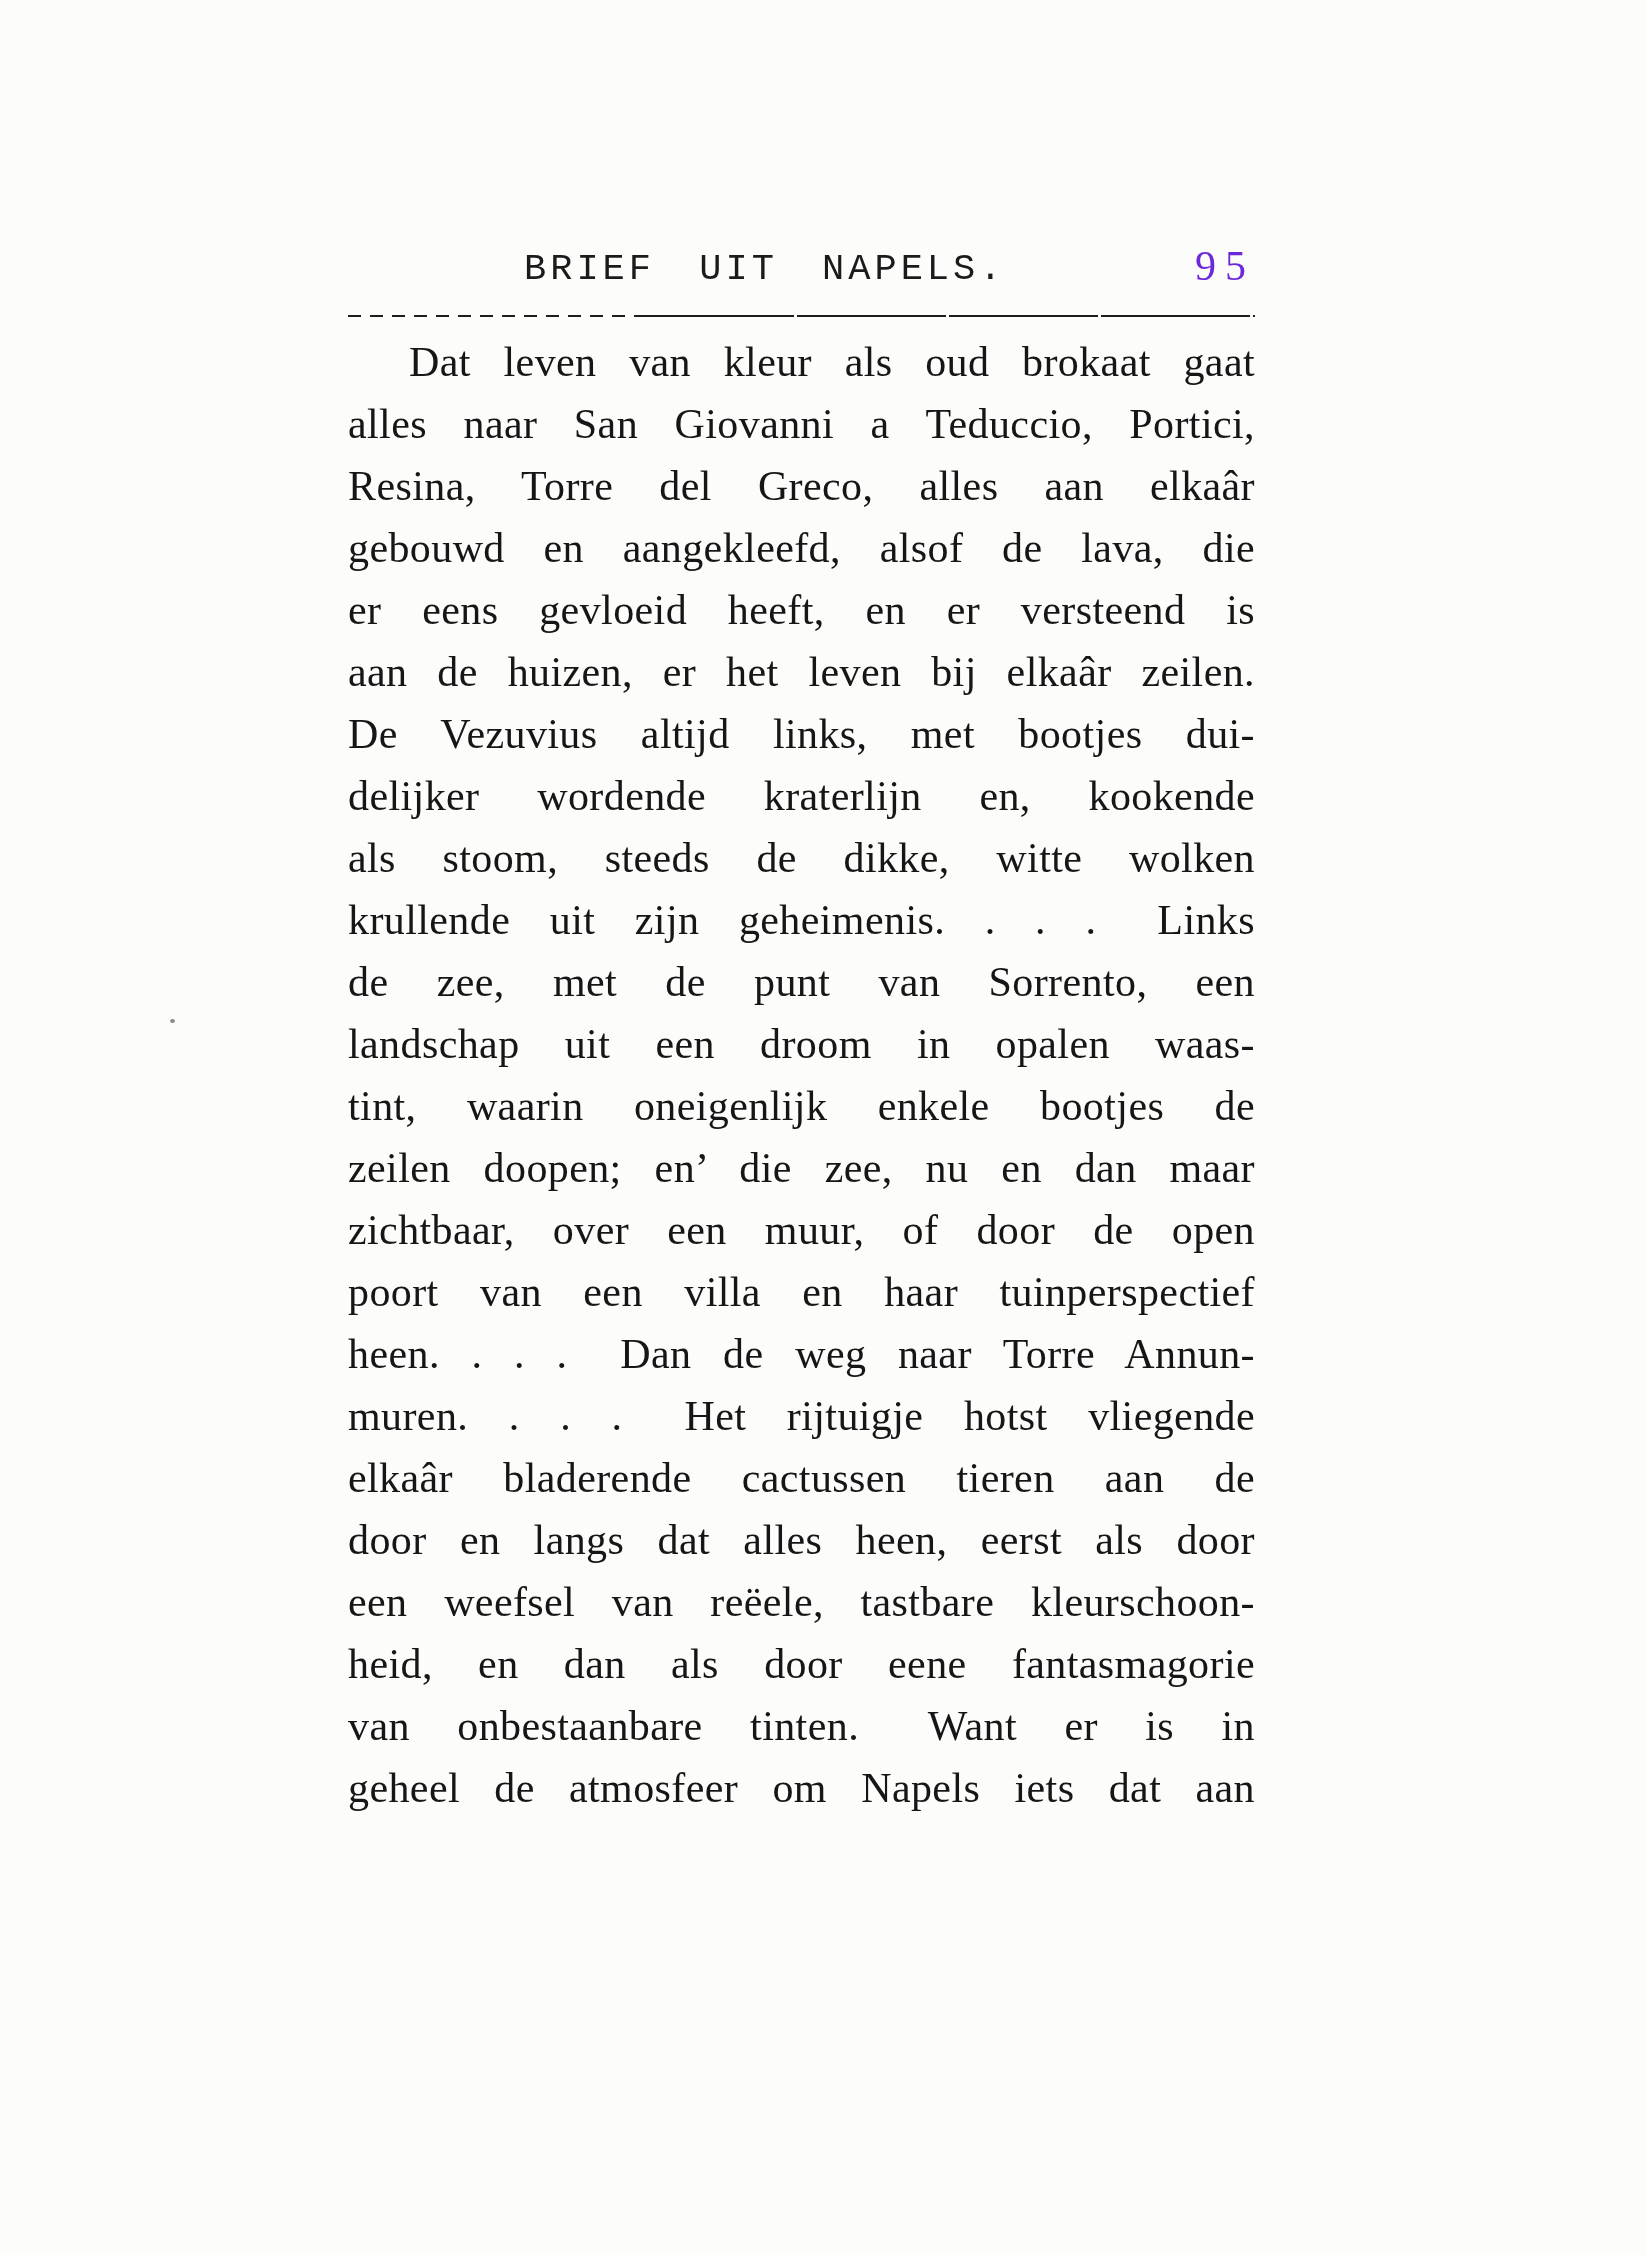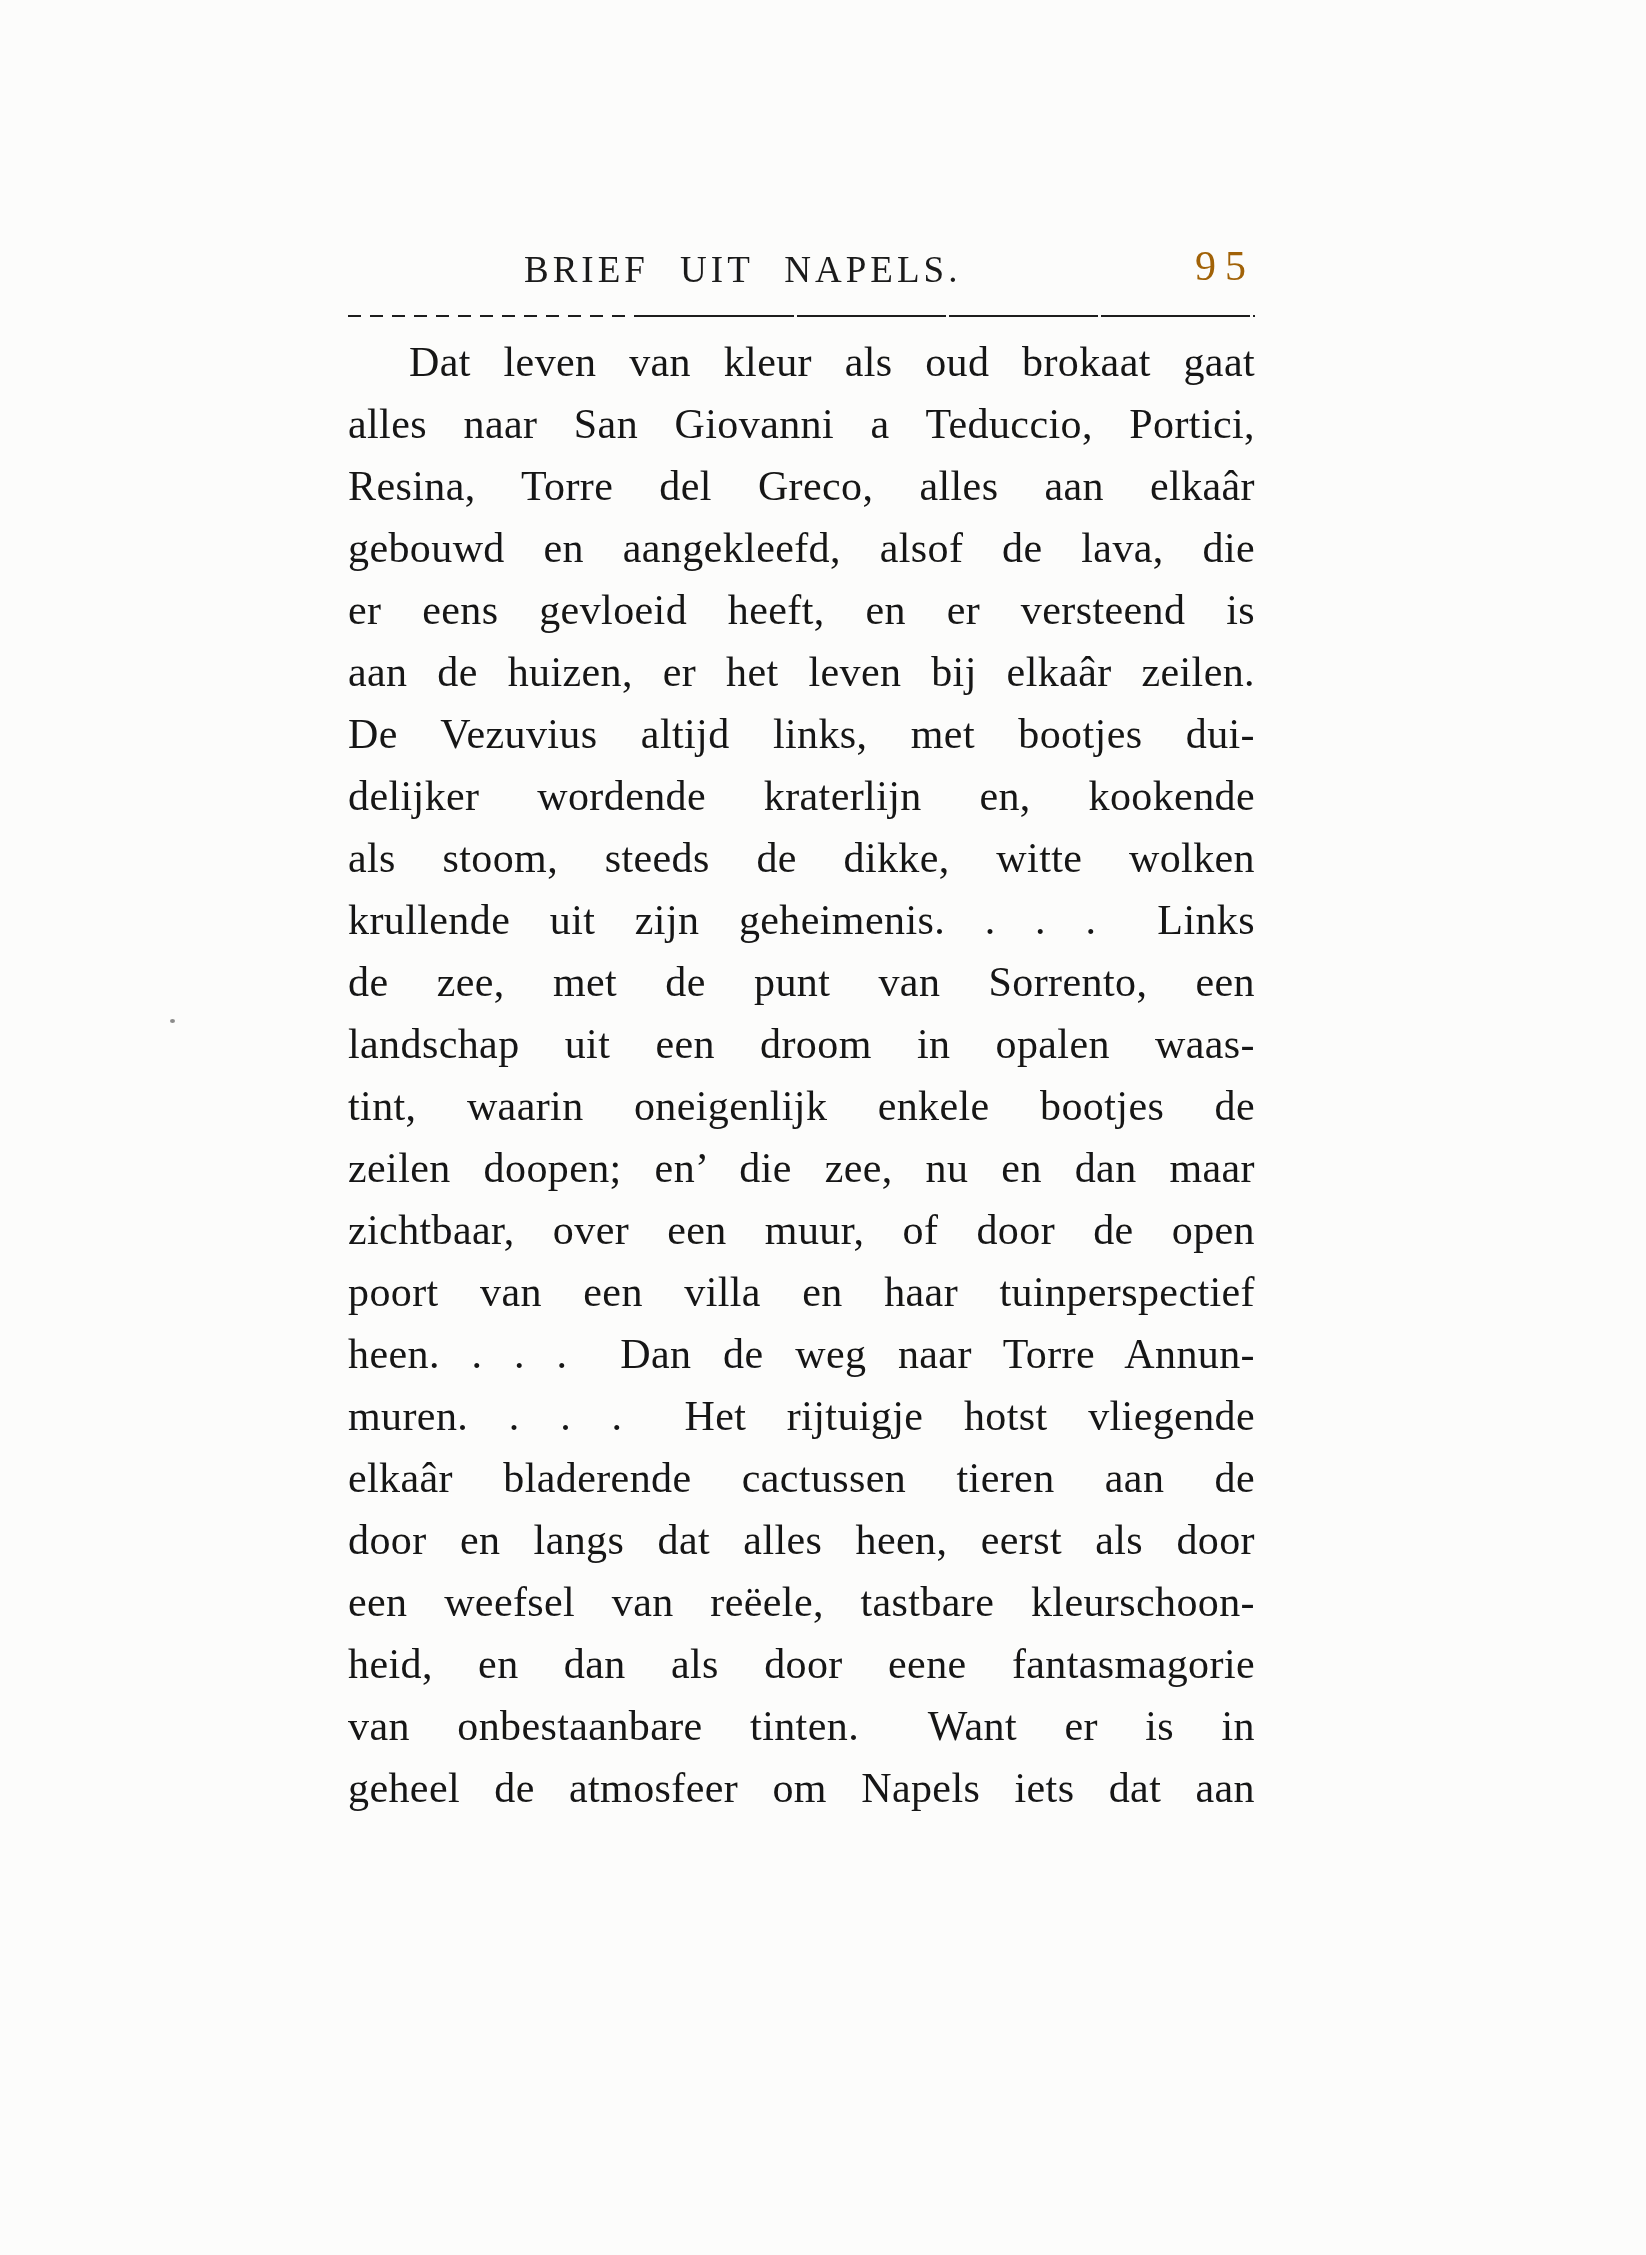--- a/index.html
+++ b/index.html
@@ -27,28 +27,29 @@
   }
   .running-title {
     position: absolute;
     left: 176px;
     top: 2px;
     font-size: 37px;
     letter-spacing: 4px;
     word-spacing: 18px;
     white-space: nowrap;
     color: #1b1b1b;
+    font-family: Liberation Mono, monospace;
   }
   .page-number {
     position: absolute;
     right: 0;
     top: -4px;
     font-size: 42px;
     letter-spacing: 9px;
-    color: #a16207;
+    color: #6d28d9;
   }
   .rule {
     margin-top: 22px;
     height: 3px;
     background-image:
       repeating-linear-gradient(90deg, #1d1d1d 0 13px, rgba(0,0,0,0) 13px 22px),
       repeating-linear-gradient(90deg, #1d1d1d 0 149px, rgba(0,0,0,0) 149px 152px);
     background-size: 297px 2px, 610px 2px;
     background-position: 0 50%, 297px 50%;
     background-repeat: no-repeat;

